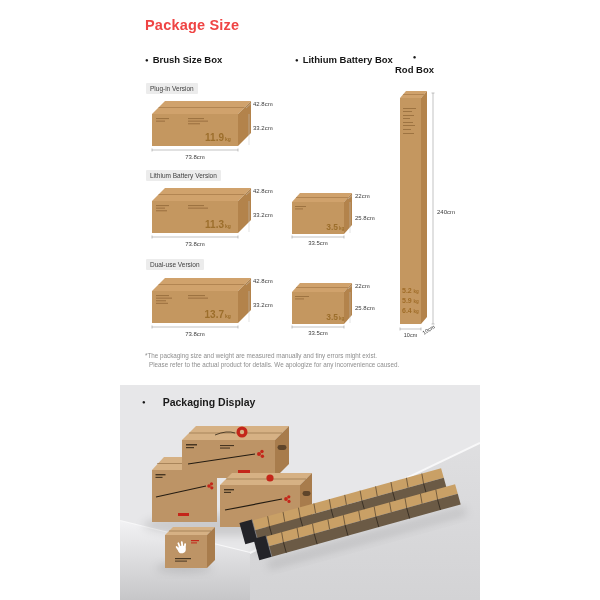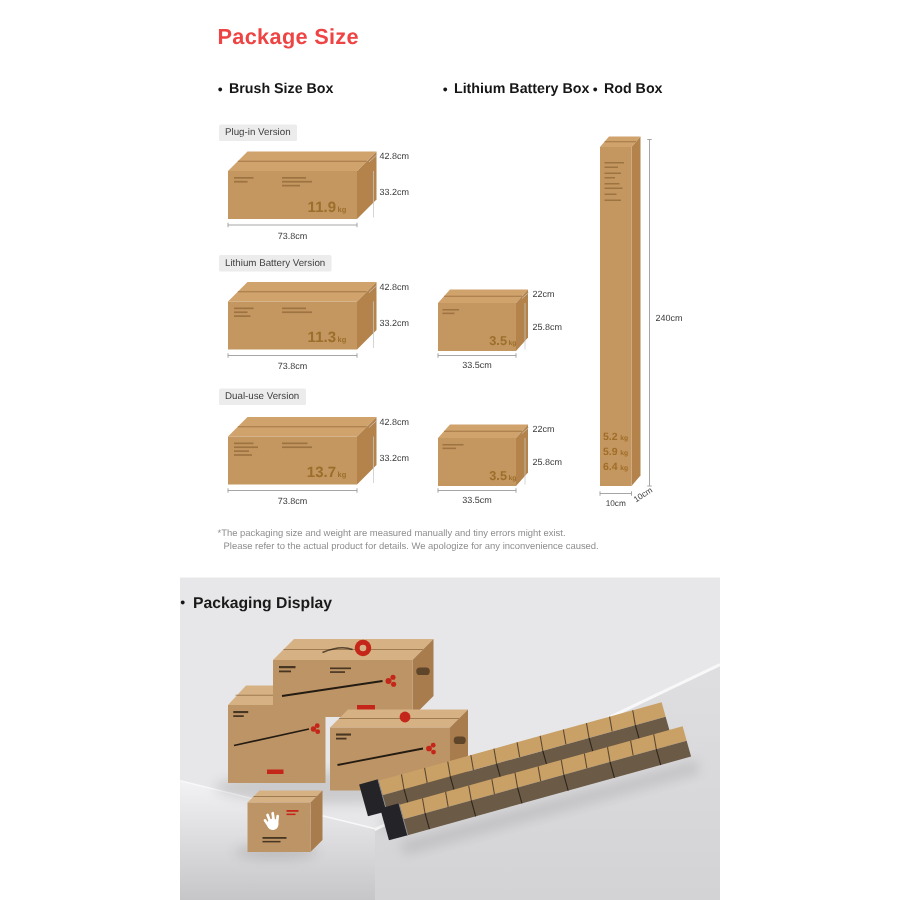--- a/index.html
+++ b/index.html
@@ -14,40 +14,40 @@
   
   .face-top{fill:#d0a26c;} .face-front{fill:#c49760;} .face-side{fill:#b3834b;}
   .flap{stroke:rgba(128,88,40,.55);stroke-width:.7;}
   .ghost{fill:rgba(110,70,28,.45);}
   .dim{font-size:6px;fill:#3a3a3a;} .dimc{text-anchor:middle;}
   .dim-s{font-size:5.5px;fill:#3a3a3a;}
   .dimline{stroke:#9c9c9c;stroke-width:.6;} .ext{stroke:#c7c7c7;stroke-width:.5;}
   .wv{font-size:10px;font-weight:bold;fill:#9c6e2b;} .wu{font-size:5px;font-weight:bold;fill:#9c6e2b;}
   .wv-m{font-size:8.5px;font-weight:bold;fill:#9c6e2b;} .wu-m{font-size:4.5px;font-weight:bold;fill:#9c6e2b;}
   .wv-r{font-size:7px;font-weight:bold;fill:#a06d28;} .wu-r{font-size:4.5px;font-weight:bold;fill:#a06d28;}
-  .display-header{left:120px;top:396px;font-size:10.5px;font-weight:bold;color:#1a1a1a;display:flex;align-items:center;gap:5px;}
+  .display-header{left:142px;top:396px;font-size:10.5px;font-weight:bold;color:#1a1a1a;display:flex;align-items:center;gap:17px;}
   .pbox-top{fill:#d6b184;} .pbox-front{fill:#bd9466;} .pbox-side{fill:#a87c4c;}
   .pflap{stroke:rgba(120,85,45,.6);stroke-width:.8;}
   .ptxt{fill:rgba(32,23,12,.75);}
   .red{fill:#c4261a;}
 </style>
 </head>
 <body>
 
 <div class="abs page-title">Package Size</div>
 
 <div class="abs col-header" style="left:145px;">
   <span class="bullet">●</span>
   <span>Brush Size Box</span>
 </div>
 <div class="abs col-header" style="left:282px;margin-left:13px;">
   <span class="bullet">●</span>
   <span>Lithium Battery Box</span>
 </div>
-<div class="abs col-header" style="left:395px;">
+<div class="abs col-header" style="left:395px;flex-direction:column;">
   <span class="bullet">●</span>
   <span>Rod Box</span>
 </div>
 
 <div class="abs version-label" style="left:146px;top:83px;">Plug-in Version</div>
 <div class="abs version-label" style="left:146px;top:170px;">Lithium Battery Version</div>
 <div class="abs version-label" style="left:146px;top:259px;">Dual-use Version</div>
 
 <svg class="abs" style="left:146px;top:93px;" width="136" height="70" viewBox="0 0 136 70">
   <polygon class="face-top" points="6,21 19,8 105,8 92,21"></polygon>

